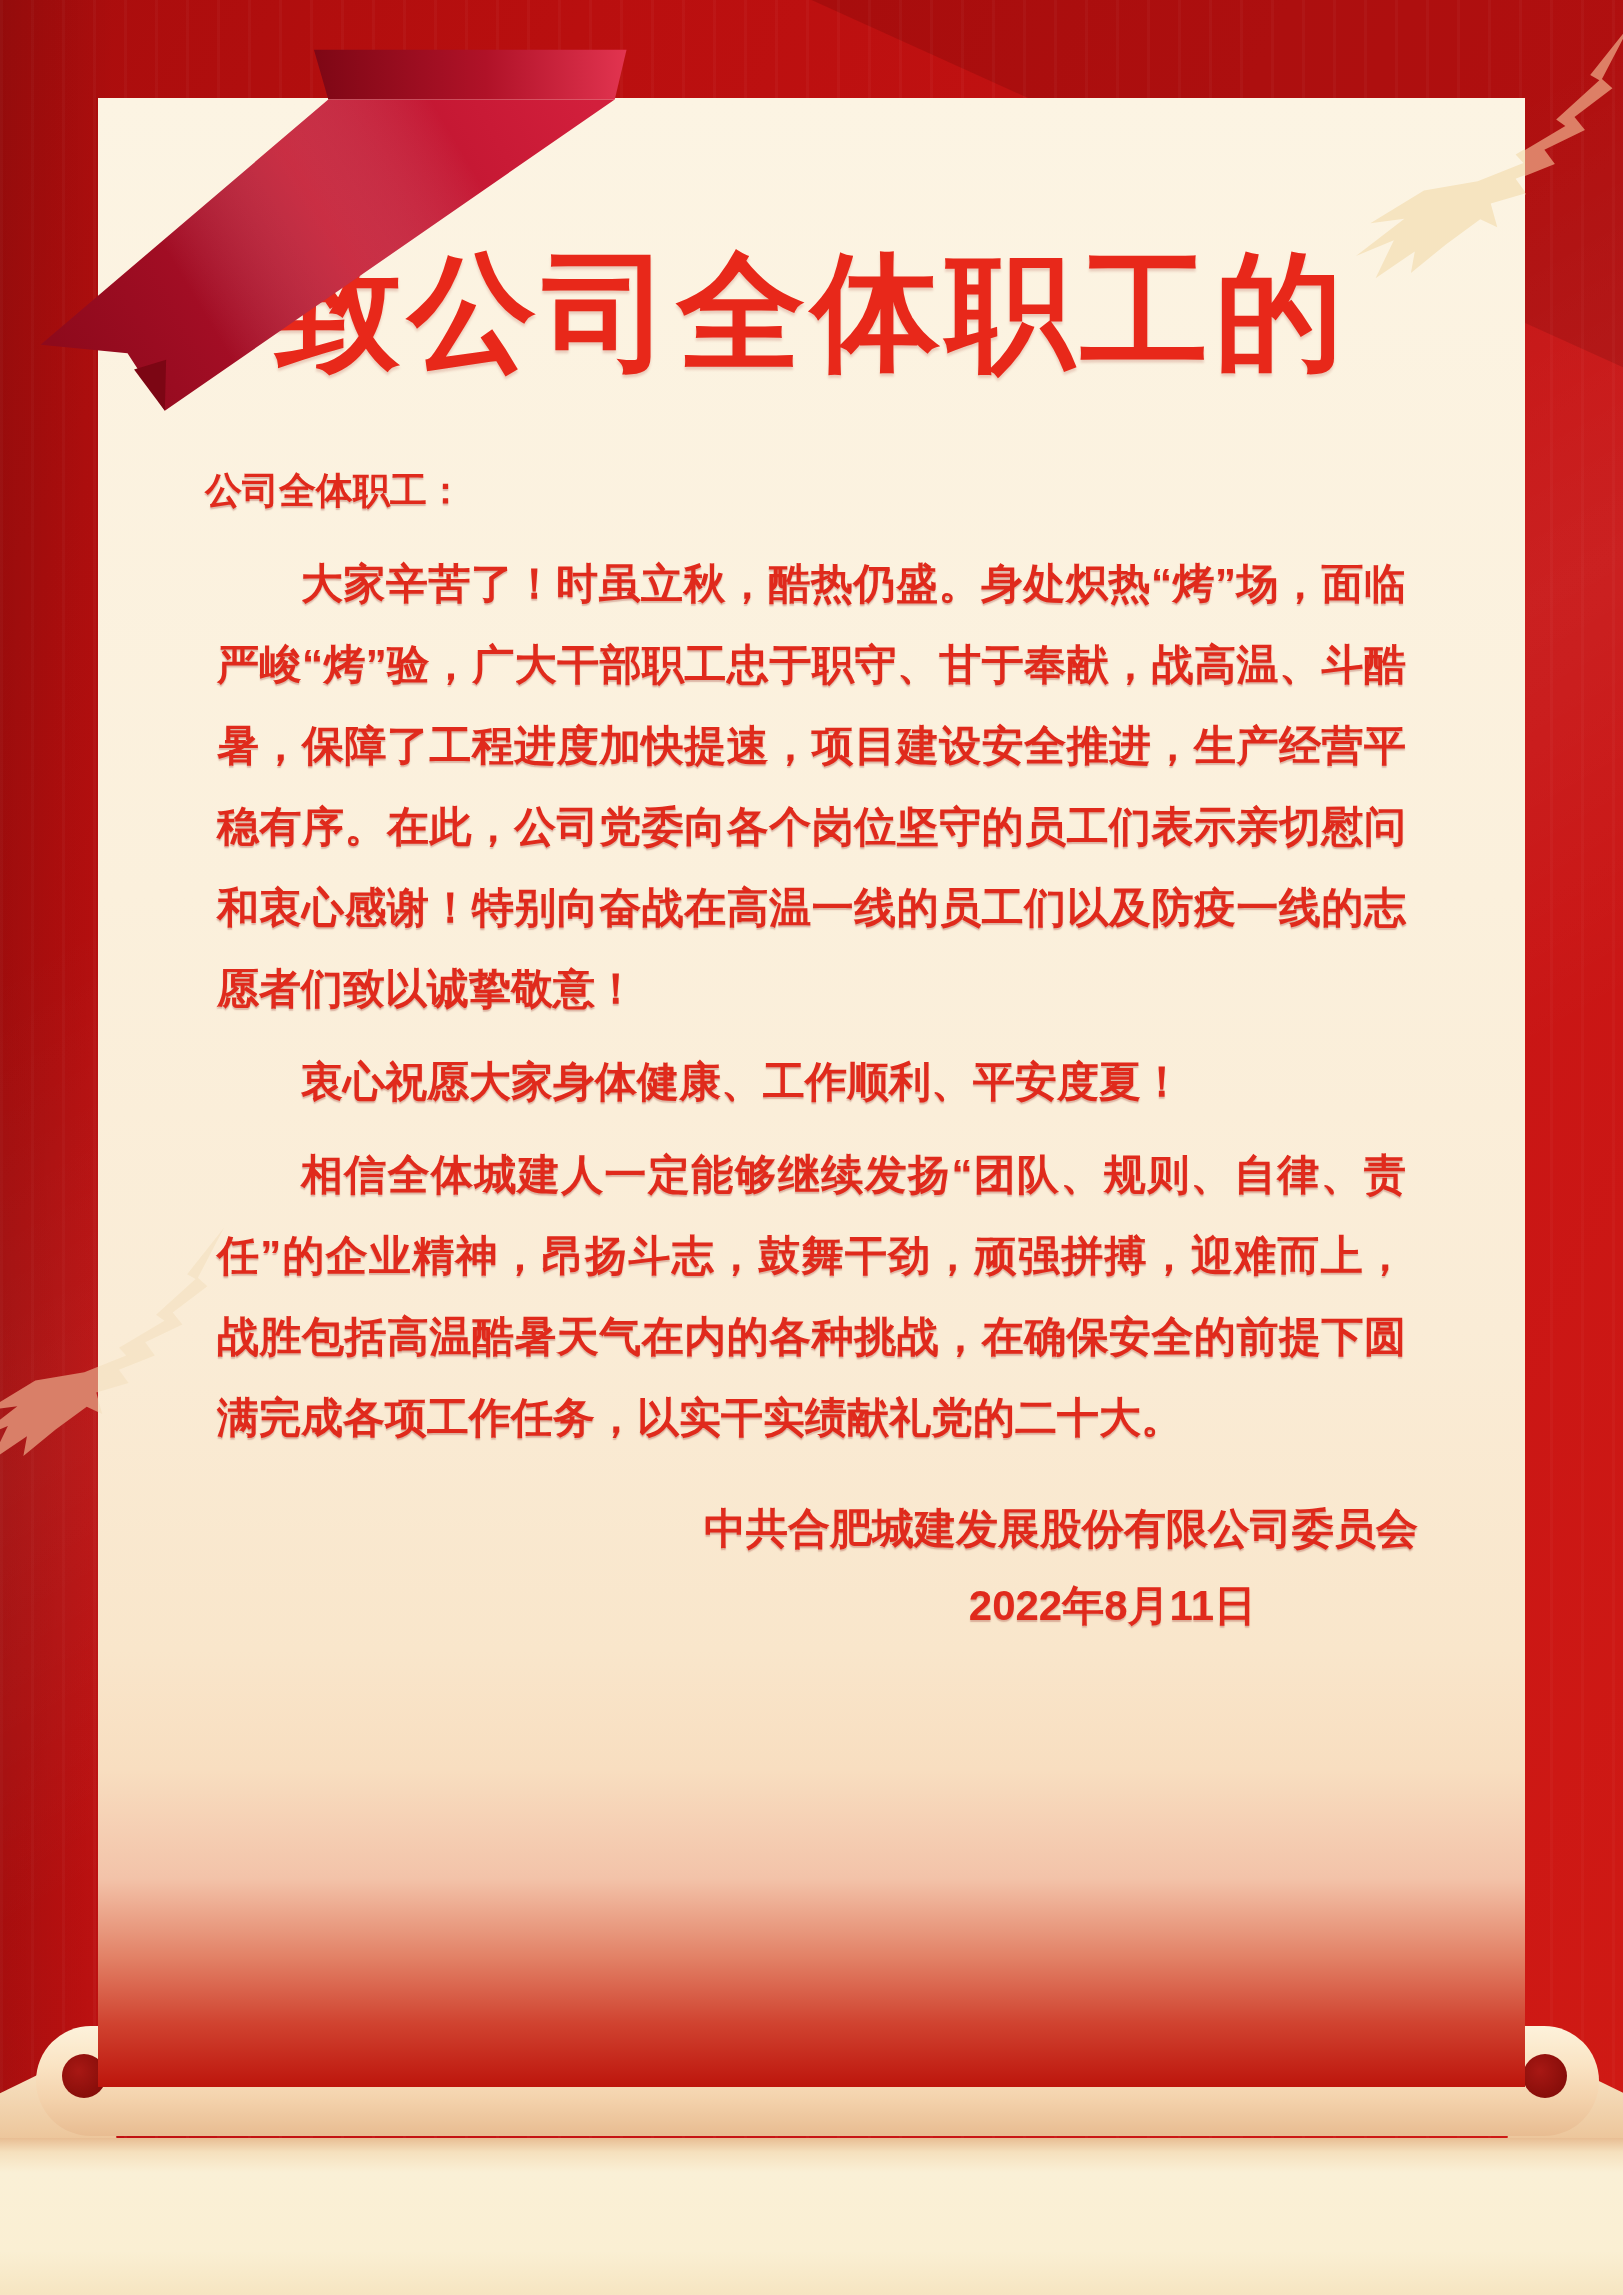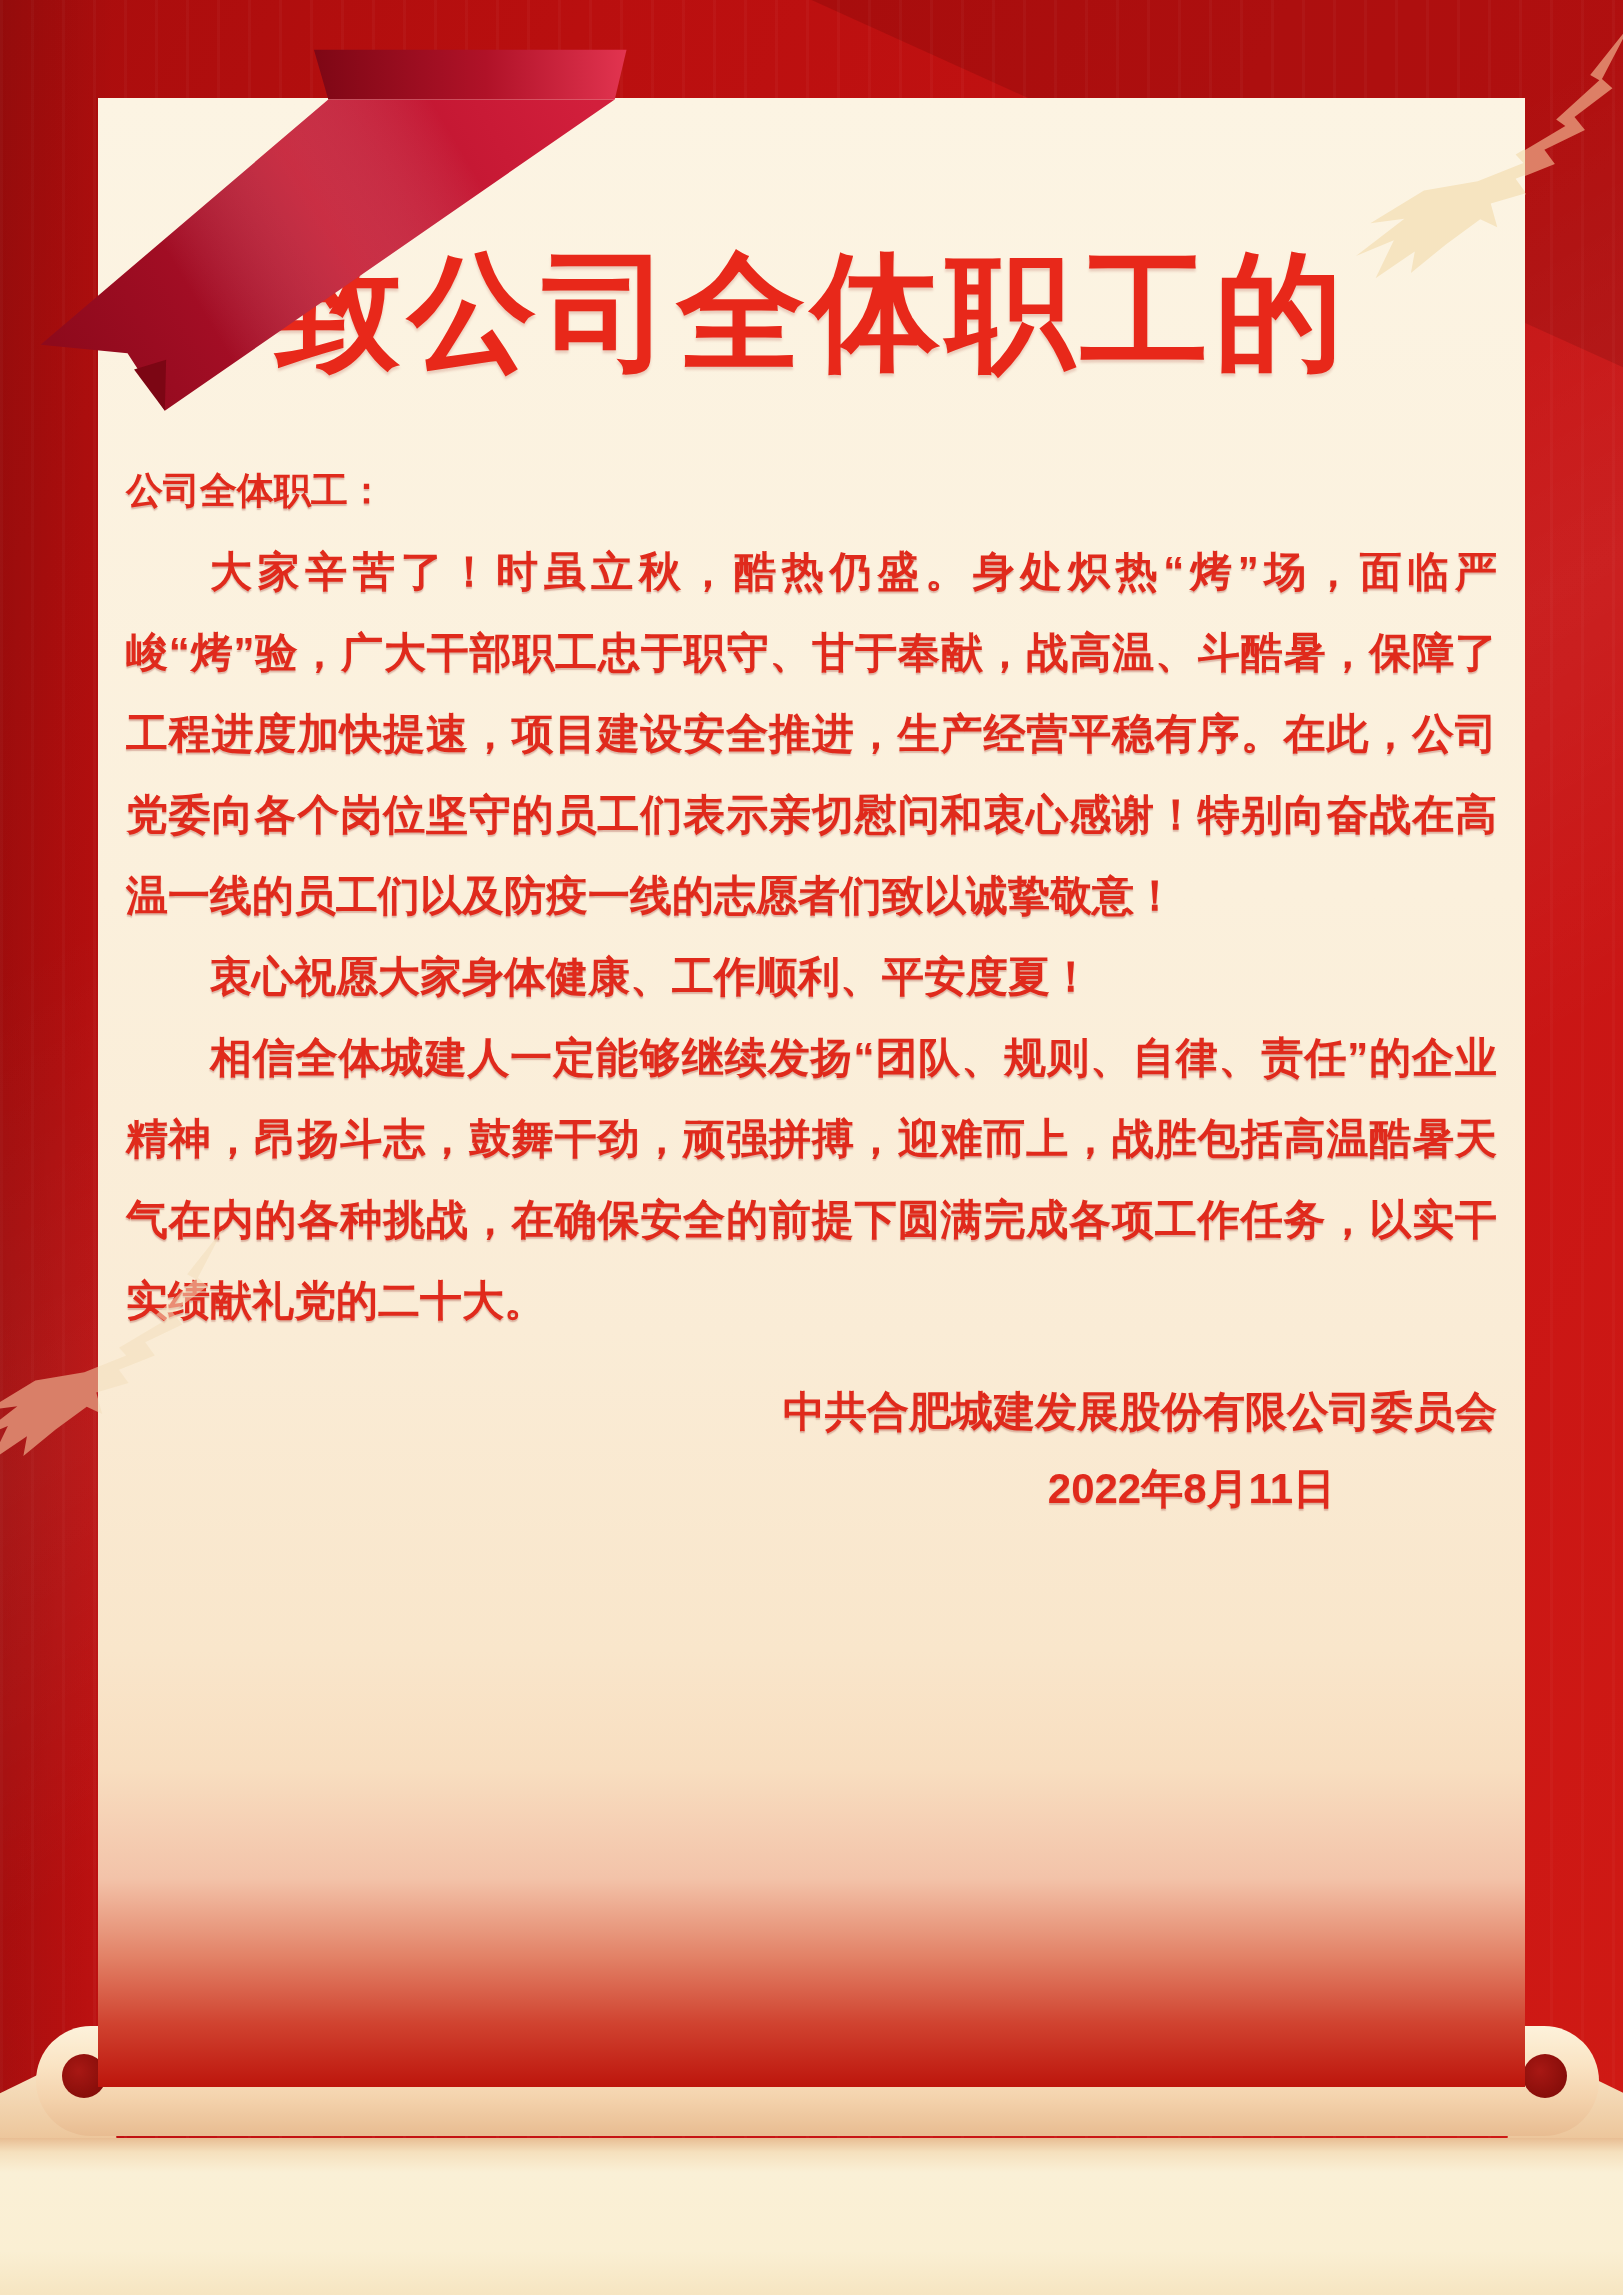--- a/index.html
+++ b/index.html
@@ -30,32 +30,32 @@
     position:absolute;inset:0;
     background:linear-gradient(150deg,rgba(255,255,255,0) 30%,rgba(255,255,255,0.05) 46%,rgba(255,255,255,0) 60%);
   }
   
   .paper{
     position:absolute;left:98px;top:98px;width:1427px;height:1989px;z-index:5;
     background:linear-gradient(180deg,
       #fcf4e3 0%,#fbf0dc 40%,#faecd6 62%,#f9e6cb 78%,#f8dec0 84%,
       #f3c3a9 89.5%,#e28166 93.5%,#d04330 96.8%,#bd150c 100%);
   }
-  .content{position:relative;padding:0 28px;color:#e02a1c;}
+  .content{position:relative;padding:0 107px;color:#e02a1c;}
   .title{
     margin-top:123px;text-align:center;color:#e8281a;
     font-size:128px;line-height:181px;font-weight:900;letter-spacing:6.5px;
     text-shadow:0 3.3px 2.6px rgba(150,30,15,0.18);
   }
   .salutation{
     margin-top:48px;font-size:37px;line-height:81px;font-weight:700;
     text-shadow:0 2px 1.3px rgba(140,30,20,0.28);
   }
   .body-par{
-    margin:0;font-size:42px;line-height:81px;font-weight:700;
+    margin:12px;font-size:42px;line-height:81px;font-weight:700;
     text-indent:2em;text-align:justify;text-justify:inter-ideograph;
     text-shadow:0 2px 1.3px rgba(140,30,20,0.28);
   }
   .sig-block{margin-top:39px;}
   .signature{
     text-align:right;font-size:42px;line-height:63px;font-weight:700;
     text-shadow:0 2px 1.3px rgba(140,30,20,0.28);
   }
   .sig-date{
     margin-top:14.4px;text-align:right;padding-right:162px;

